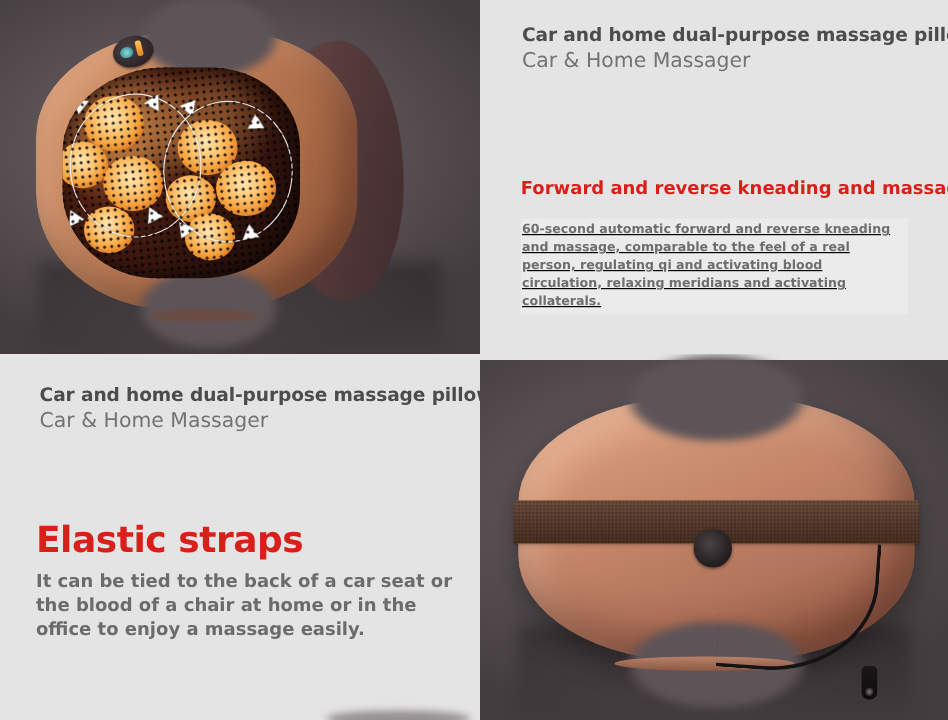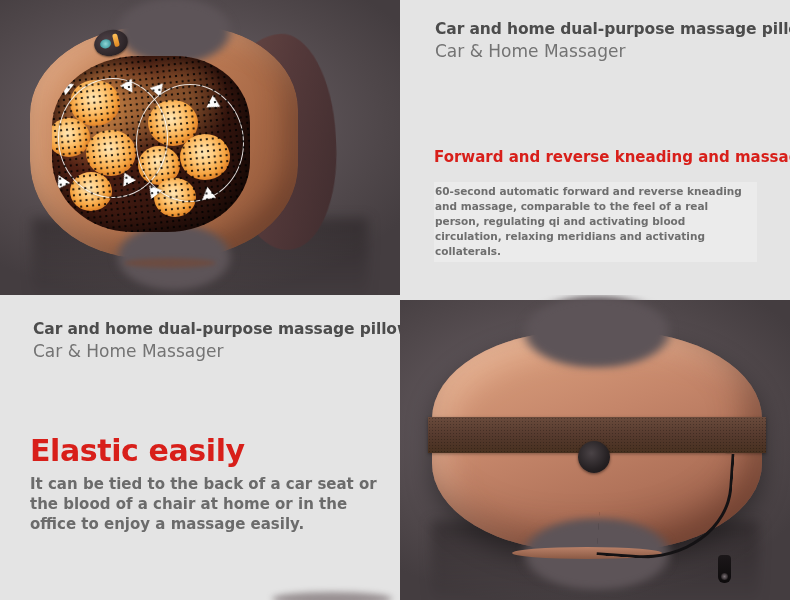--- a/index.html
+++ b/index.html
@@ -340,35 +340,35 @@
 
     <div class="headline-block" style="left:35px; top:20px;">
       <div class="title-main">Car and home dual-purpose massage pillow</div>
       <div class="title-sub">Car &amp; Home Massager</div>
     </div>
 
     <div class="headline-block" style="left:34px; top:148px;">
       <div class="red-heading">Forward and reverse kneading and massage</div>
     </div>
 
-    <div class="headline-block" style="left:34px; top:182px;">
+    <div class="headline-block" style="left:34px; top:182px;text-decoration:underline;">
       <div class="body-copy">60-second automatic forward and reverse kneading and massage, comparable to the feel of a real person, regulating qi and activating blood circulation, relaxing meridians and activating collaterals.</div>
     </div>
   </div>
 
   <div class="quad q-bl">
     <div class="panel"></div>
 
     <div class="headline-block" style="left:33px; top:25px;">
       <div class="title-main">Car and home dual-purpose massage pillow</div>
       <div class="title-sub">Car &amp; Home Massager</div>
     </div>
 
     <div class="headline-block" style="left:30px; top:141px;">
-      <div class="big-red">Elastic easily</div>
+      <div class="big-red">Elastic straps</div>
       <div class="big-body">It can be tied to the back of a car seat or the blood of a chair at home or in the office to enjoy a massage easily.</div>
     </div>
 
     <div class="bl-bottom-shadow"></div>
   </div>
 
   <div class="quad q-br">
     <div class="top-strip"></div>
     <div class="photo-stage"></div>
     <div class="floor-reflection"></div>

